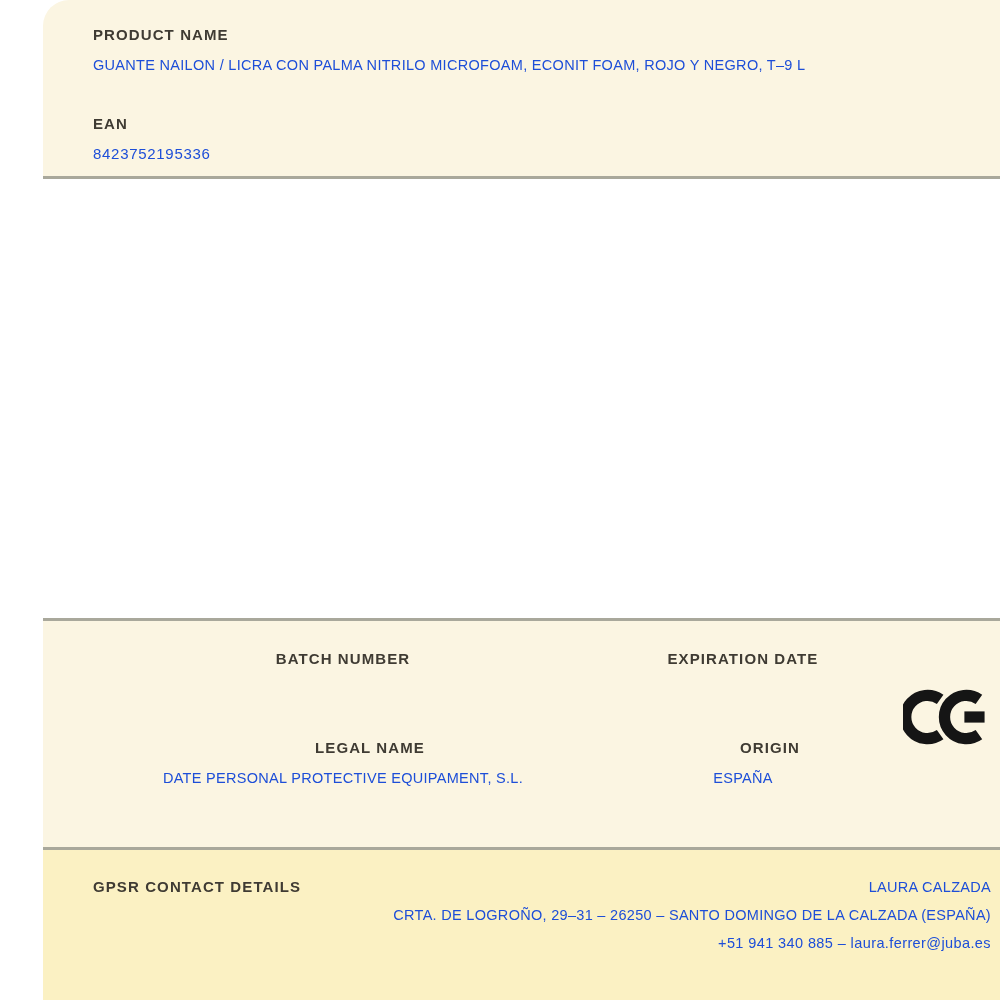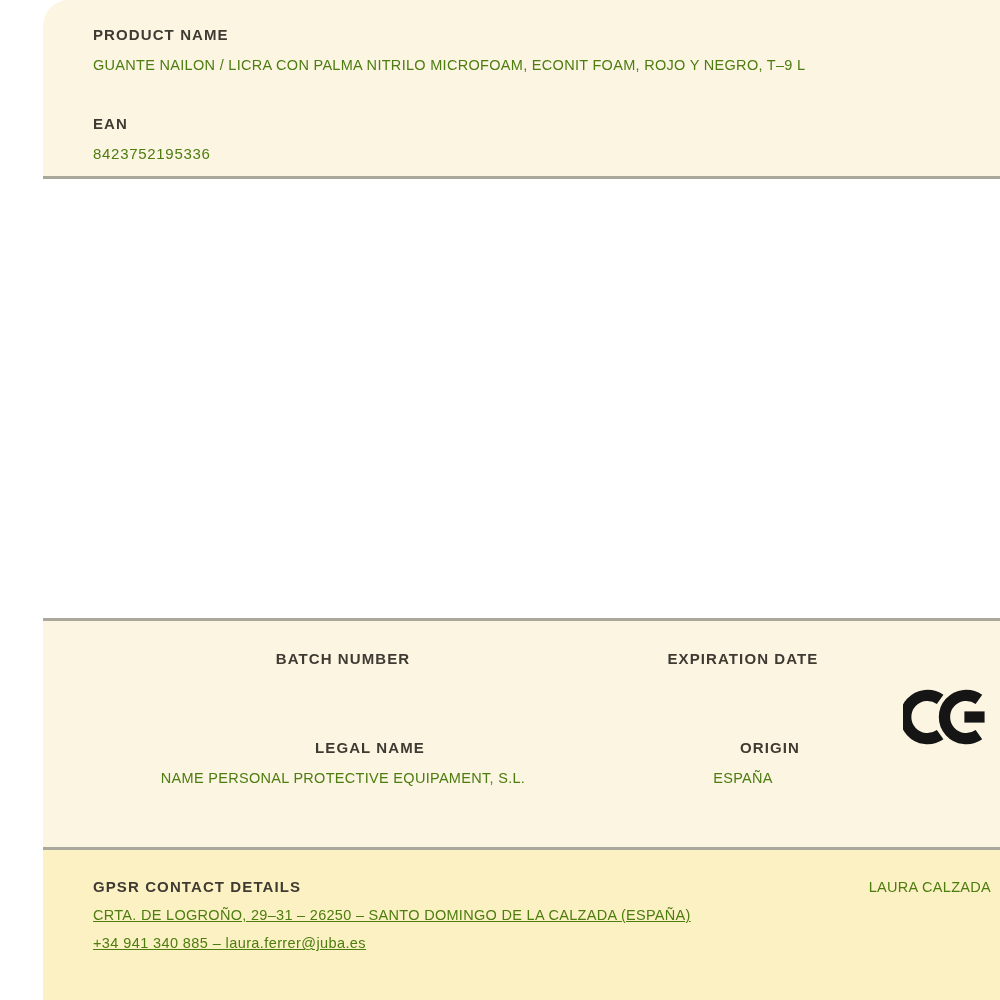--- a/index.html
+++ b/index.html
@@ -27,21 +27,21 @@
     font-size: 15px;
     font-weight: bold;
     letter-spacing: 1.1px;
     color: #3f3b33;
     line-height: 18px;
   }
   .value {
     font-size: 14.5px;
     letter-spacing: 0.3px;
     line-height: 18px;
-    color: #4d7c0f;
+    color: #1d4ed8;
   }
   .sec-product .value-product { margin-top: 12px; }
   .sec-product .heading-ean   { margin-top: 41px; }
   .sec-product .value-ean     { margin-top: 12px; letter-spacing: 0.7px; font-size: 15px; }
 
   
   .sec-blank { height: 458px; background: #ffffff; }
 
   
   .sec-batch {
@@ -74,21 +74,21 @@
     box-sizing: border-box;
     height: 155px;
     background: #fbf1c3;
     padding: 28px 52px 0 50px;
   }
   .gpsr-top {
     display: flex;
     justify-content: space-between;
     align-items: baseline;
   }
-  .gpsr-line { text-align: left; margin-top: 10px; text-decoration: underline; }
+  .gpsr-line { text-align: right; margin-top: 10px; }
   .gpsr-email { letter-spacing: 0.4px; }
 </style>
 </head>
 <body>
 
 <div class="label-doc">
 
   <div class="sec-product">
     <div class="heading">PRODUCT NAME</div>
     <div class="value value-product">GUANTE NAILON / LICRA CON PALMA NITRILO MICROFOAM, ECONIT FOAM, ROJO Y NEGRO, T–9 L</div>
@@ -105,35 +105,35 @@
     </div>
     <div class="grid-row row-batch-values">
       <div class="value"></div>
       <div class="value"></div>
     </div>
     <div class="grid-row row-legal">
       <div class="heading">LEGAL NAME</div>
       <div class="heading">ORIGIN</div>
     </div>
     <div class="grid-row row-values">
-      <div class="value">NAME PERSONAL PROTECTIVE EQUIPAMENT, S.L.</div>
+      <div class="value">DATE PERSONAL PROTECTIVE EQUIPAMENT, S.L.</div>
       <div class="value">ESPAÑA</div>
     </div>
 
     <div class="ce-wrap">
       <svg width="84" height="64" viewBox="0 0 104 80" preserveAspectRatio="none" fill="none" stroke="#151515" stroke-width="14" stroke-linecap="butt">
         <path d="M 46 18 A 27 27 0 1 0 46 62"></path>
         <path d="M 94 18 A 27 27 0 1 0 94 62"></path>
         <path d="M 76 40 H 101"></path>
       </svg>
     </div>
   </div>
 
   <div class="sec-gpsr">
     <div class="gpsr-top">
       <div class="heading">GPSR CONTACT DETAILS</div>
       <div class="value">LAURA CALZADA</div>
     </div>
     <div class="value gpsr-line">CRTA. DE LOGROÑO, 29–31 – 26250 – SANTO DOMINGO DE LA CALZADA (ESPAÑA)</div>
-    <div class="value gpsr-line gpsr-email">+34 941 340 885 – laura.ferrer@juba.es</div>
+    <div class="value gpsr-line gpsr-email">+51 941 340 885 – laura.ferrer@juba.es</div>
   </div>
 
 </div>
 
 </body></html>

